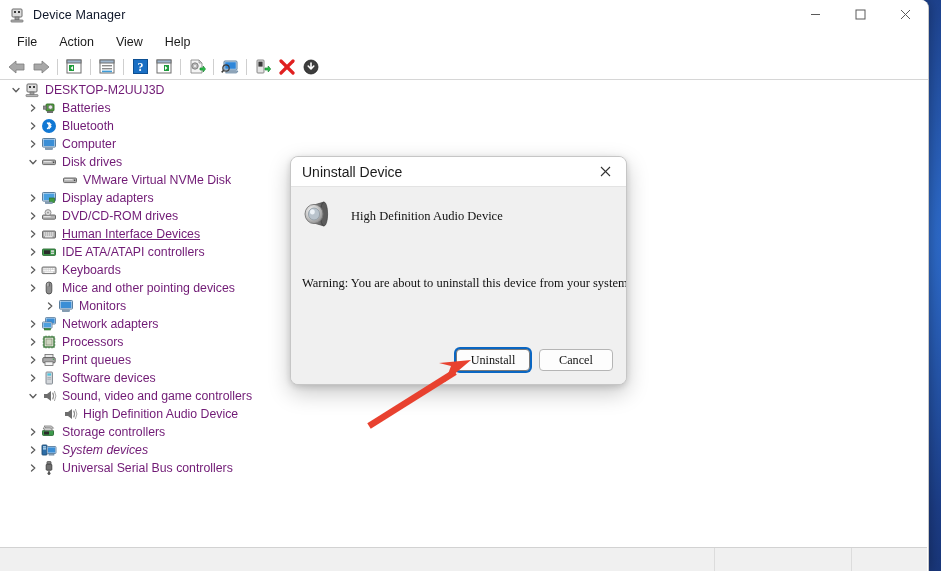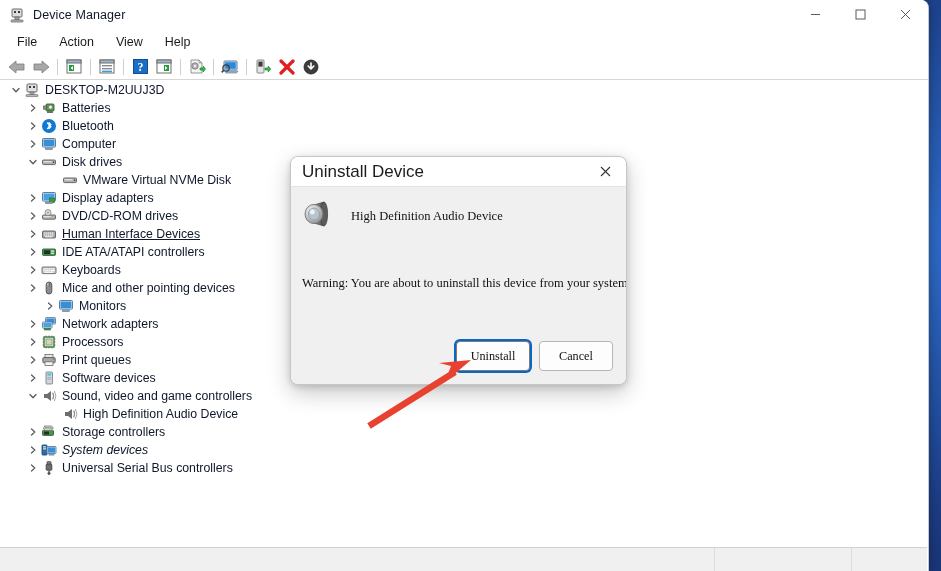--- a/index.html
+++ b/index.html
@@ -102,21 +102,21 @@
     left: 0; top: 81px;
     width: 927px;
     height: 465px;
     background: #ffffff;
     overflow: hidden;
   }
   .tree-row {
     display: flex; align-items: center;
     height: 18px;
     font-size: 12.3px;
-    color: #0f172a;
+    color: #701a75;
     white-space: nowrap;
   }
   .chev {
     width: 14px; height: 14px;
     display: flex; align-items: center; justify-content: center;
     color: #5c5c5c;
     flex: 0 0 auto;
   }
   .chev svg { display:block; }
   .chev.blank { visibility: hidden; }
@@ -158,21 +158,21 @@
   }
   #dlg-title {
     height: 29px;
     background: #ffffff;
     display: flex; align-items: center;
     position: relative;
     border-bottom: 1px solid #e3e3e3;
   }
   #dlg-title .t {
     margin-left: 11px;
-    font-size: 17px;
+    font-size: 14px;
     color: #1b1b1b;
   }
   #dlg-close {
     position: absolute; right: 0; top: 0;
     width: 42px; height: 29px;
     display: flex; align-items: center; justify-content: center;
     color: #333;
     border-radius: 0 8px 0 0;
   }
   #dlg-body {
@@ -197,21 +197,21 @@
     color: #111;
     font-family: "Liberation Serif", serif;
     white-space: nowrap;
   }
   #dlg-buttons {
     position: absolute;
     right: 13px; bottom: 13px;
     display: flex; gap: 9px;
   }
   .dlg-btn {
-    width: 74px; height: 30px;
+    width: 74px; height: 22px;
     background: #fdfdfd;
     border: 1px solid #b5b5b5;
     border-radius: 4px;
     font-size: 12.2px;
     font-family: "Liberation Serif", serif;
     color: #111;
     display: flex; align-items: center; justify-content: center;
     box-sizing: border-box;
   }
   .dlg-btn.focused {

